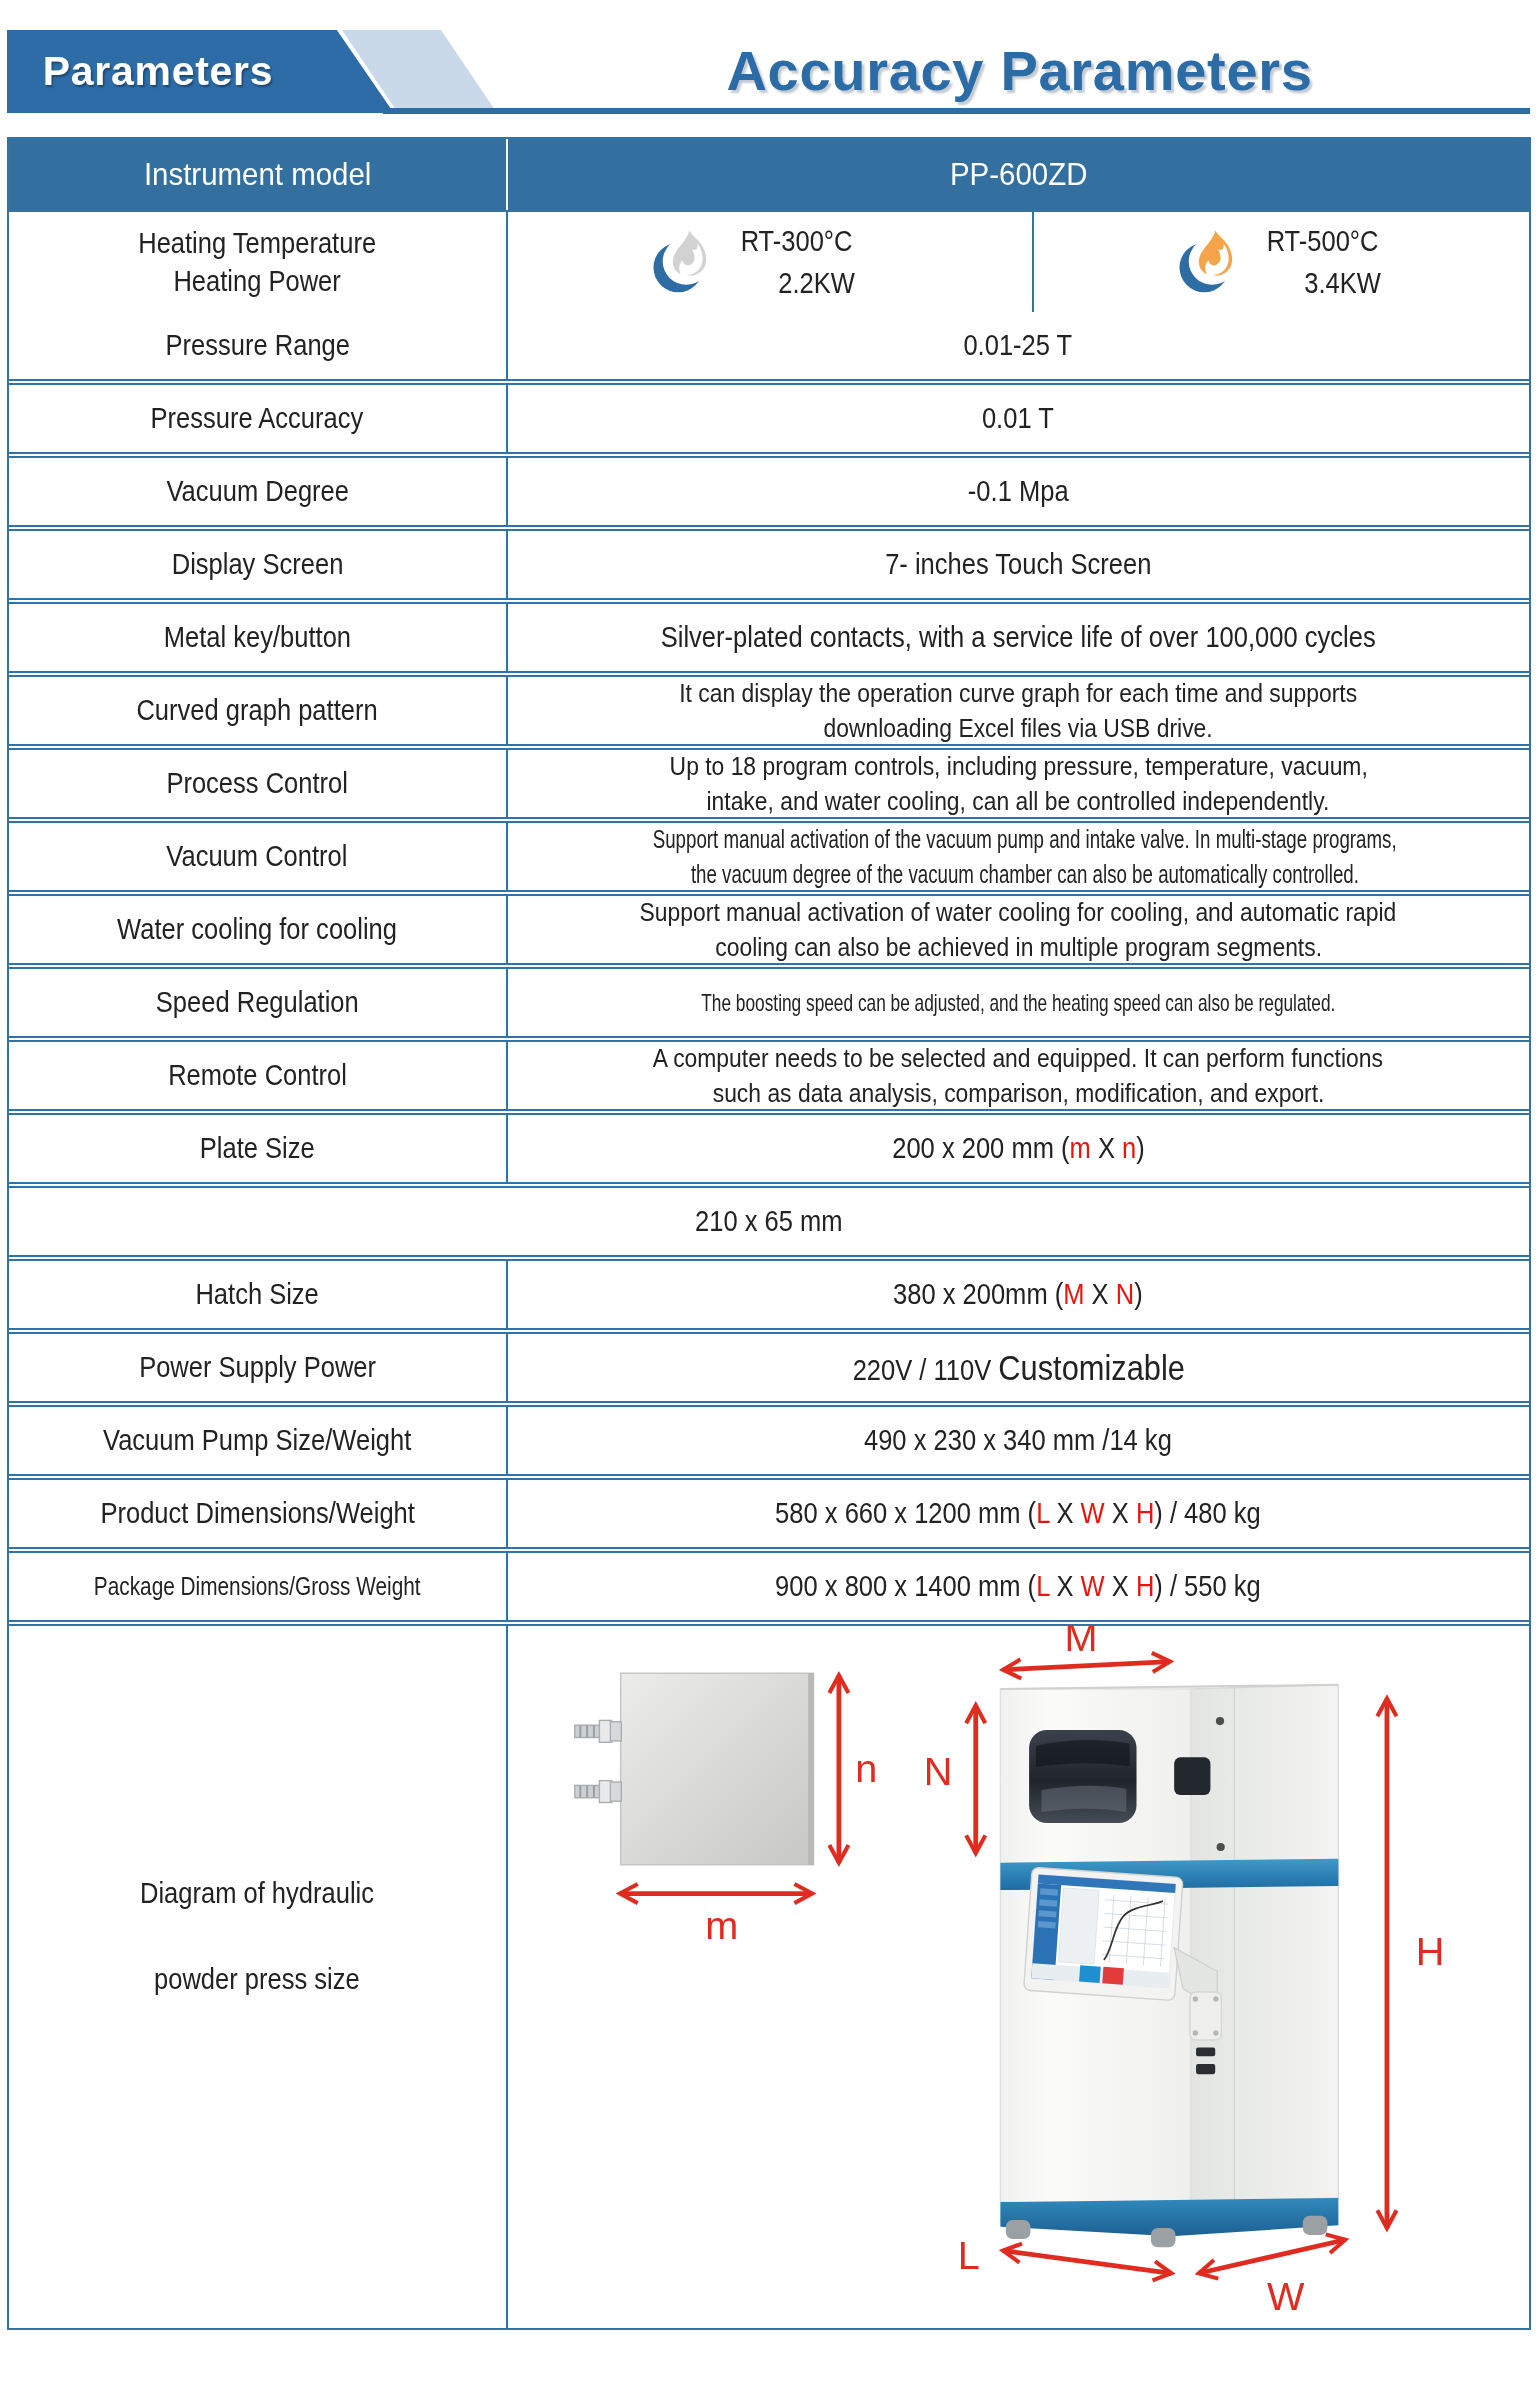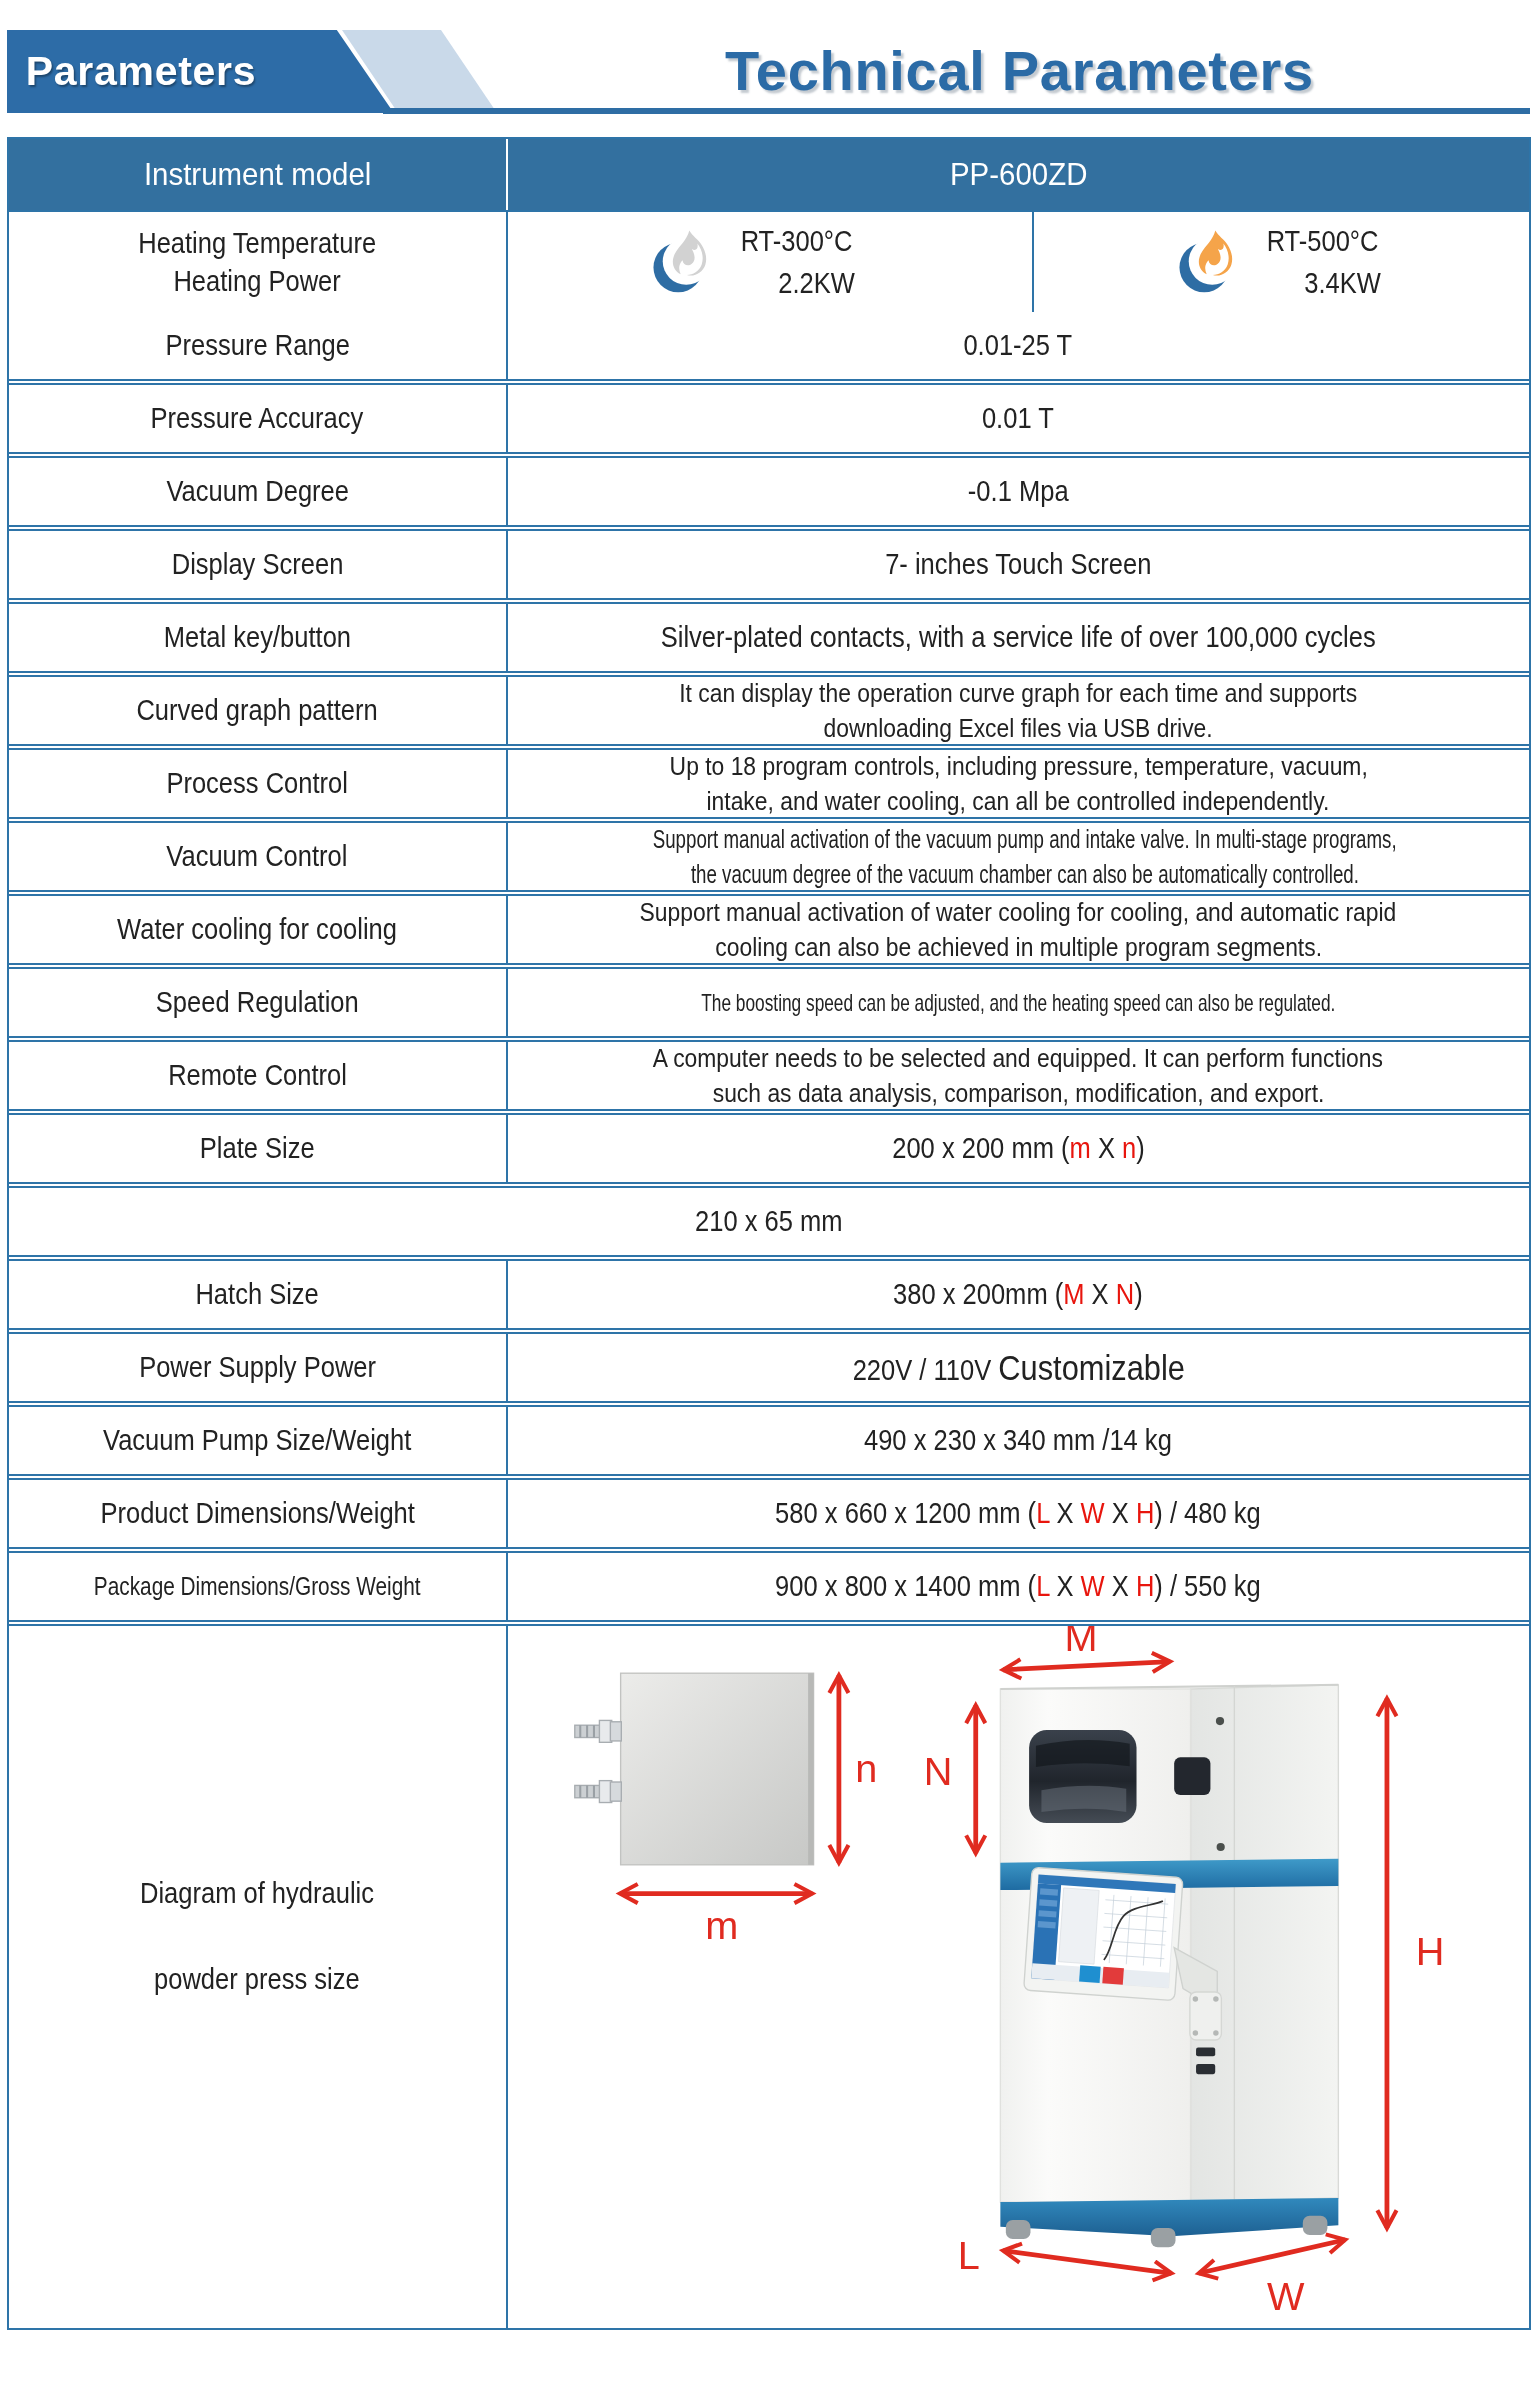--- a/index.html
+++ b/index.html
@@ -3,21 +3,21 @@
 <meta charset="utf-8">
 <style>
   html,body{margin:0;padding:0;background:#ffffff;}
   .page{position:relative;width:1537px;height:2401px;background:#fff;overflow:hidden;
         font-family:"Liberation Sans", sans-serif;color:#222;}
 
   
   .badge-dark{position:absolute;left:6.8px;top:30px;width:387px;height:83px;
     background:var(--badge-dark);clip-path:polygon(0 0,330px 0,387px 83px,0 83px);
     display:flex;align-items:center;}
-  .badge-dark .badge-label{color:#fff;font-size:41px;font-weight:bold;padding-left:19px;
+  .badge-dark .badge-label{color:#fff;font-size:41px;font-weight:bold;padding-left:36px;
     letter-spacing:0.7px;text-shadow:1.4px 2.1px 2.1px rgba(0,0,0,.35);}
   .badge-light{position:absolute;left:342px;top:30px;width:155px;height:83px;
     background:var(--badge-light);clip-path:polygon(0 0,99px 0,155px 83px,56px 83px);}
   .header-line{position:absolute;left:383px;right:6.8px;top:108px;height:5.5px;background:var(--line-blue);}
   .page-title{position:absolute;left:705px;top:38px;width:629px;text-align:center;
     font-size:56px;font-weight:bold;color:var(--title-blue);
     text-shadow:2.7px 2.7px 2.1px rgba(125,138,150,.45);letter-spacing:0.7px;}
 
   
   .spec-table{position:absolute;left:6.8px;top:137px;width:1524px;box-sizing:border-box;
@@ -60,21 +60,21 @@
 </head>
 <body>
 
 <div class="page" style="--bl: #2e74a8; --hdr-bg: #33709f; --title-blue: #2b6ba6; --badge-dark: #2d6ca7; --badge-light: #c9d9e9; --line-blue: #2e6da4; --red: #e02b20;">
 
   <div class="badge-dark">
     <span class="badge-label">Parameters</span>
   </div>
   <div class="badge-light"></div>
   <div class="header-line"></div>
-  <div class="page-title">Technical Parameters</div>
+  <div class="page-title">Accuracy Parameters</div>
 
   <div class="spec-table">
 
     <div class="row hdr">
       <div class="cell lbl">
         <span class="t">Instrument model</span>
       </div>
       <div class="cell val">
         <span class="t">PP-600ZD</span>
       </div>

